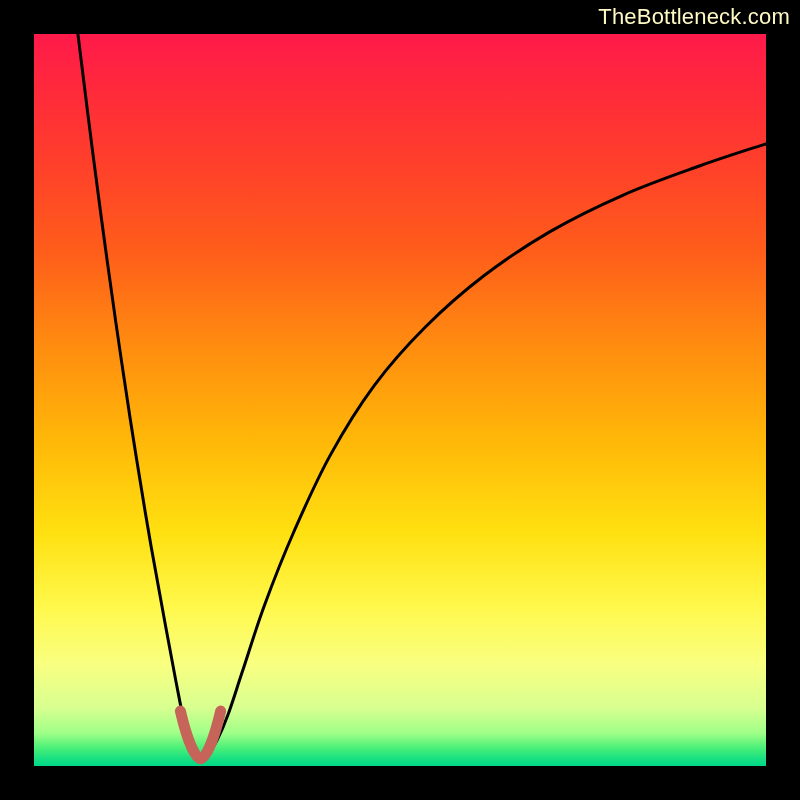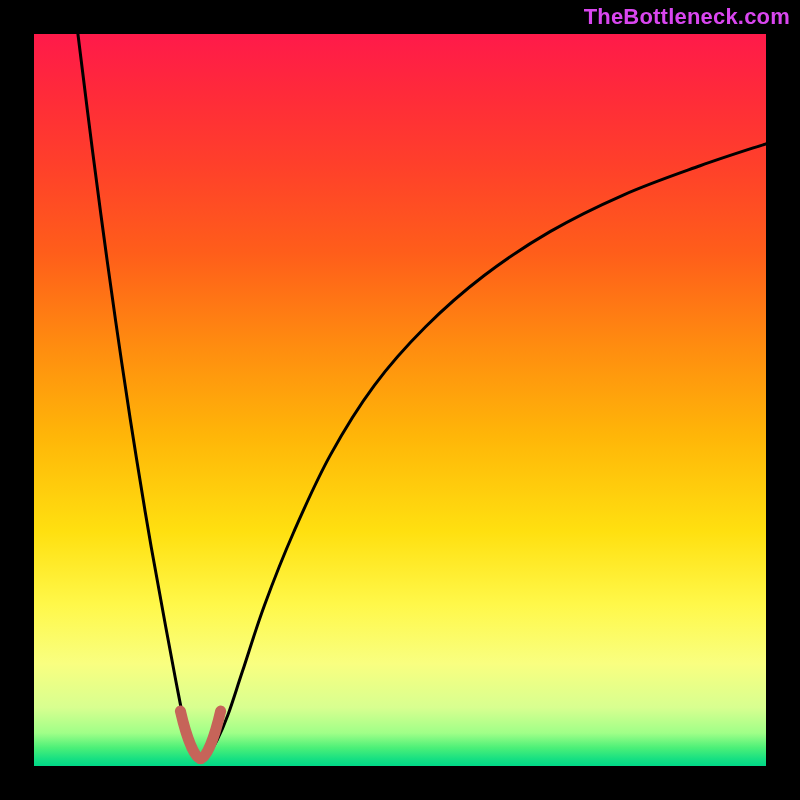--- a/index.html
+++ b/index.html
@@ -24,23 +24,23 @@
     left: 34px;
     top: 34px;
     width: 732px;
     height: 732px;
     overflow: hidden;
   }
   .watermark {
     position: absolute;
     top: 4px;
     right: 10px;
-    color: #d946ef;
+    color: #fef9c3;
     font-size: 22px;
-    font-weight: 700;
+    font-weight: 400;
     letter-spacing: 0.2px;
     user-select: none;
   }
   svg {
     display: block;
   }
 </style>
 </head>
 <body>
 

